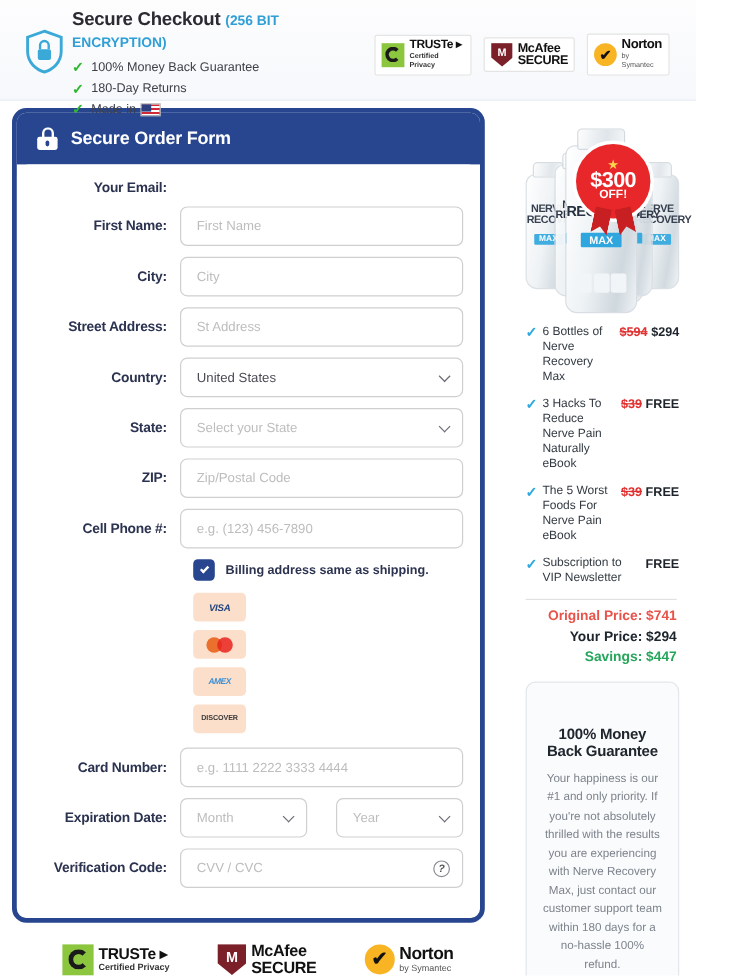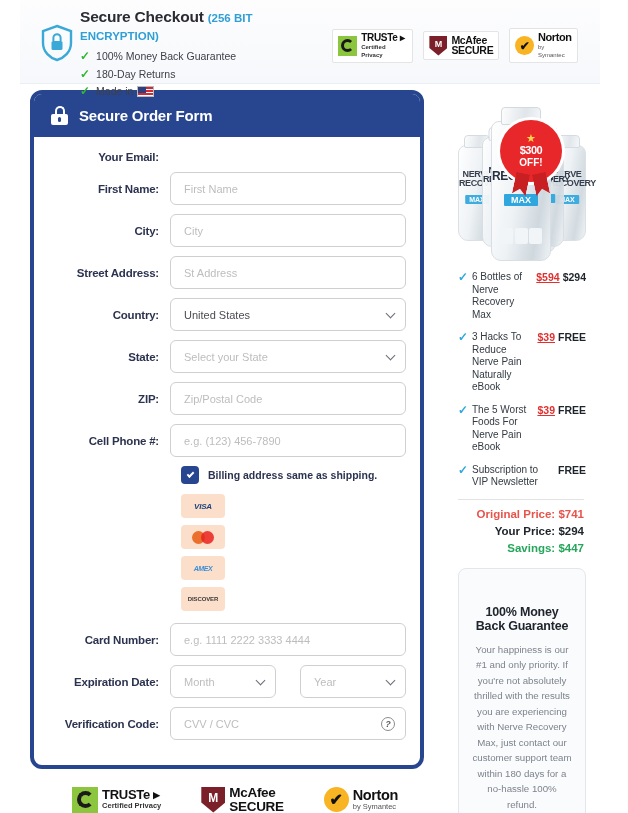--- a/index.html
+++ b/index.html
@@ -2,21 +2,21 @@
 <html><head>
 <meta charset="utf-8">
 <style>
   * { box-sizing: border-box; margin: 0; padding: 0; }
   html, body {
     width: 628px; height: 813px;
     background: #ffffff;
     font-family: "Liberation Sans", sans-serif;
     overflow: hidden;
   }
-  .page { position: relative; width: 580px; height: 813px; background:#fff;margin-left:20px; }
+  .page { position: relative; width: 580px; height: 813px; background:#fff; }
 
   
   .topbar {
     position: relative;
     height: 84px;
     background: linear-gradient(#fdfdfe, #f6f8fb);
     padding: 6px 14px 0 14px;
     display: flex;
     align-items: flex-start;
   }
@@ -152,34 +152,34 @@
   .b4 .mx{ font-size:9px; padding:1px 7px; }
   .b4 .pills{ position:absolute; bottom:16px; left:8px; right:8px; display:flex; justify-content:space-between;}
   .b4 .pills i{ width:13px;height:16px;background:#f1f5f8;border-radius:2px;display:block;}
 
   .offbadge{
     position:absolute; right:28px; top:22px; width:62px;height:62px;border-radius:50%;
     background:#e8272a; z-index:5; display:flex;flex-direction:column;align-items:center;justify-content:center;
     box-shadow:0 0 0 3px #fff;
   }
   .offbadge .st{ color:#ffd44d; font-size:11px; line-height:8px; margin-bottom:1px;}
-  .offbadge .p1{ color:#fff; font-size:11px; font-weight:bold; line-height:14px; letter-spacing:-.5px;}
+  .offbadge .p1{ color:#fff; font-size:18px; font-weight:bold; line-height:14px; letter-spacing:-.5px;}
   .offbadge .p2{ color:#fff; font-size:10px; font-weight:bold; line-height:11px;}
   .offbadge:before, .offbadge:after{
     content:""; position:absolute; bottom:-13px; width:14px;height:22px; background:#c81f22; z-index:-1;
   }
   .offbadge:before{ left:14px; transform:rotate(12deg); clip-path: polygon(0 0,100% 0,100% 100%,50% 72%,0 100%);}
   .offbadge:after{ right:14px; transform:rotate(-12deg); clip-path: polygon(0 0,100% 0,100% 100%,50% 72%,0 100%);}
 
   .items { margin-top: 8px; padding: 0 4px 0 6px; }
   .item { display:flex; align-items:flex-start; margin-bottom: 10px; }
   .item .ck{ color:#2ea8e0; font-size:12px; font-weight:bold; flex:0 0 14px; line-height:13px;}
   .item .txt{ flex:1; font-size:10px; color:#333a42; line-height:12.5px; padding-right:6px;}
   .item .pr{ flex:0 0 auto; font-size:10.5px; font-weight:bold; color:#1e242b; white-space:nowrap; line-height:12.5px;}
-  .item .pr s{ color:#e03030; margin-right:3px;text-decoration:underline; }
+  .item .pr s{ color:#e03030; margin-right:3px; }
 
   .hr { height:1px; background:#e2e2e2; margin: 4px 6px 8px 6px; }
 
   .totals { text-align:right; padding-right: 6px; }
   .totals div{ font-size:11.5px; font-weight:bold; margin-bottom:5px; }
   .t-orig{ color:#e8544b; }
   .t-your{ color:#20262e; }
   .t-save{ color:#26a65b; }
 
   .mb-wrap { position:relative; margin: 14px 4px 0 6px; }

